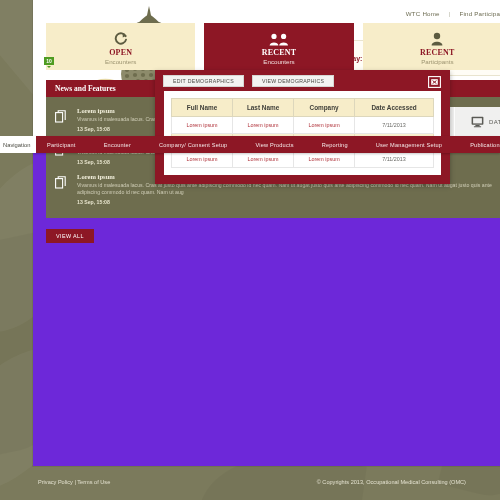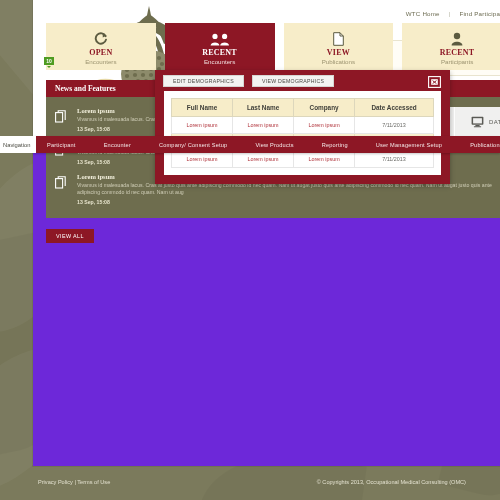--- a/index.html
+++ b/index.html
@@ -344,30 +344,20 @@
           <circle cx="5" cy="3.4" r="2.6" fill="#fff"></circle>
           <path d="M0.6 12.6 C0.6 8.6 9.4 8.6 9.4 12.6 Z" fill="#fff"></path>
           <circle cx="14.6" cy="3.4" r="2.6" fill="#fff"></circle>
           <path d="M10.2 12.6 C10.2 8.6 19 8.6 19 12.6 Z" fill="#fff"></path>
         </svg>
       </div>
       <div class="c-t1">RECENT</div>
       <div class="c-t2">Encounters</div>
     </div>
 
-    <div class="card">
-      <div class="c-icon">
-        <svg width="11" height="14" viewBox="0 0 11 14">
-          <path d="M0.7 0.7 L7 0.7 L10.3 4 L10.3 13.3 L0.7 13.3 Z" fill="#fff" stroke="#5c5b40" stroke-width="1"></path>
-          <path d="M7 0.7 L7 4 L10.3 4" fill="none" stroke="#5c5b40" stroke-width="1"></path>
-        </svg>
-      </div>
-      <div class="c-t1">VIEW</div>
-      <div class="c-t2">Publications</div>
-    </div>
 
     <div class="card">
       <div class="c-icon">
         <svg width="12" height="14" viewBox="0 0 12 14">
           <circle cx="6" cy="4" r="3.2" fill="#5c5b40"></circle>
           <path d="M0.6 13.4 C0.6 8.4 11.4 8.4 11.4 13.4 Z" fill="#5c5b40"></path>
         </svg>
       </div>
       <div class="c-t1">RECENT</div>
       <div class="c-t2">Participants</div>

